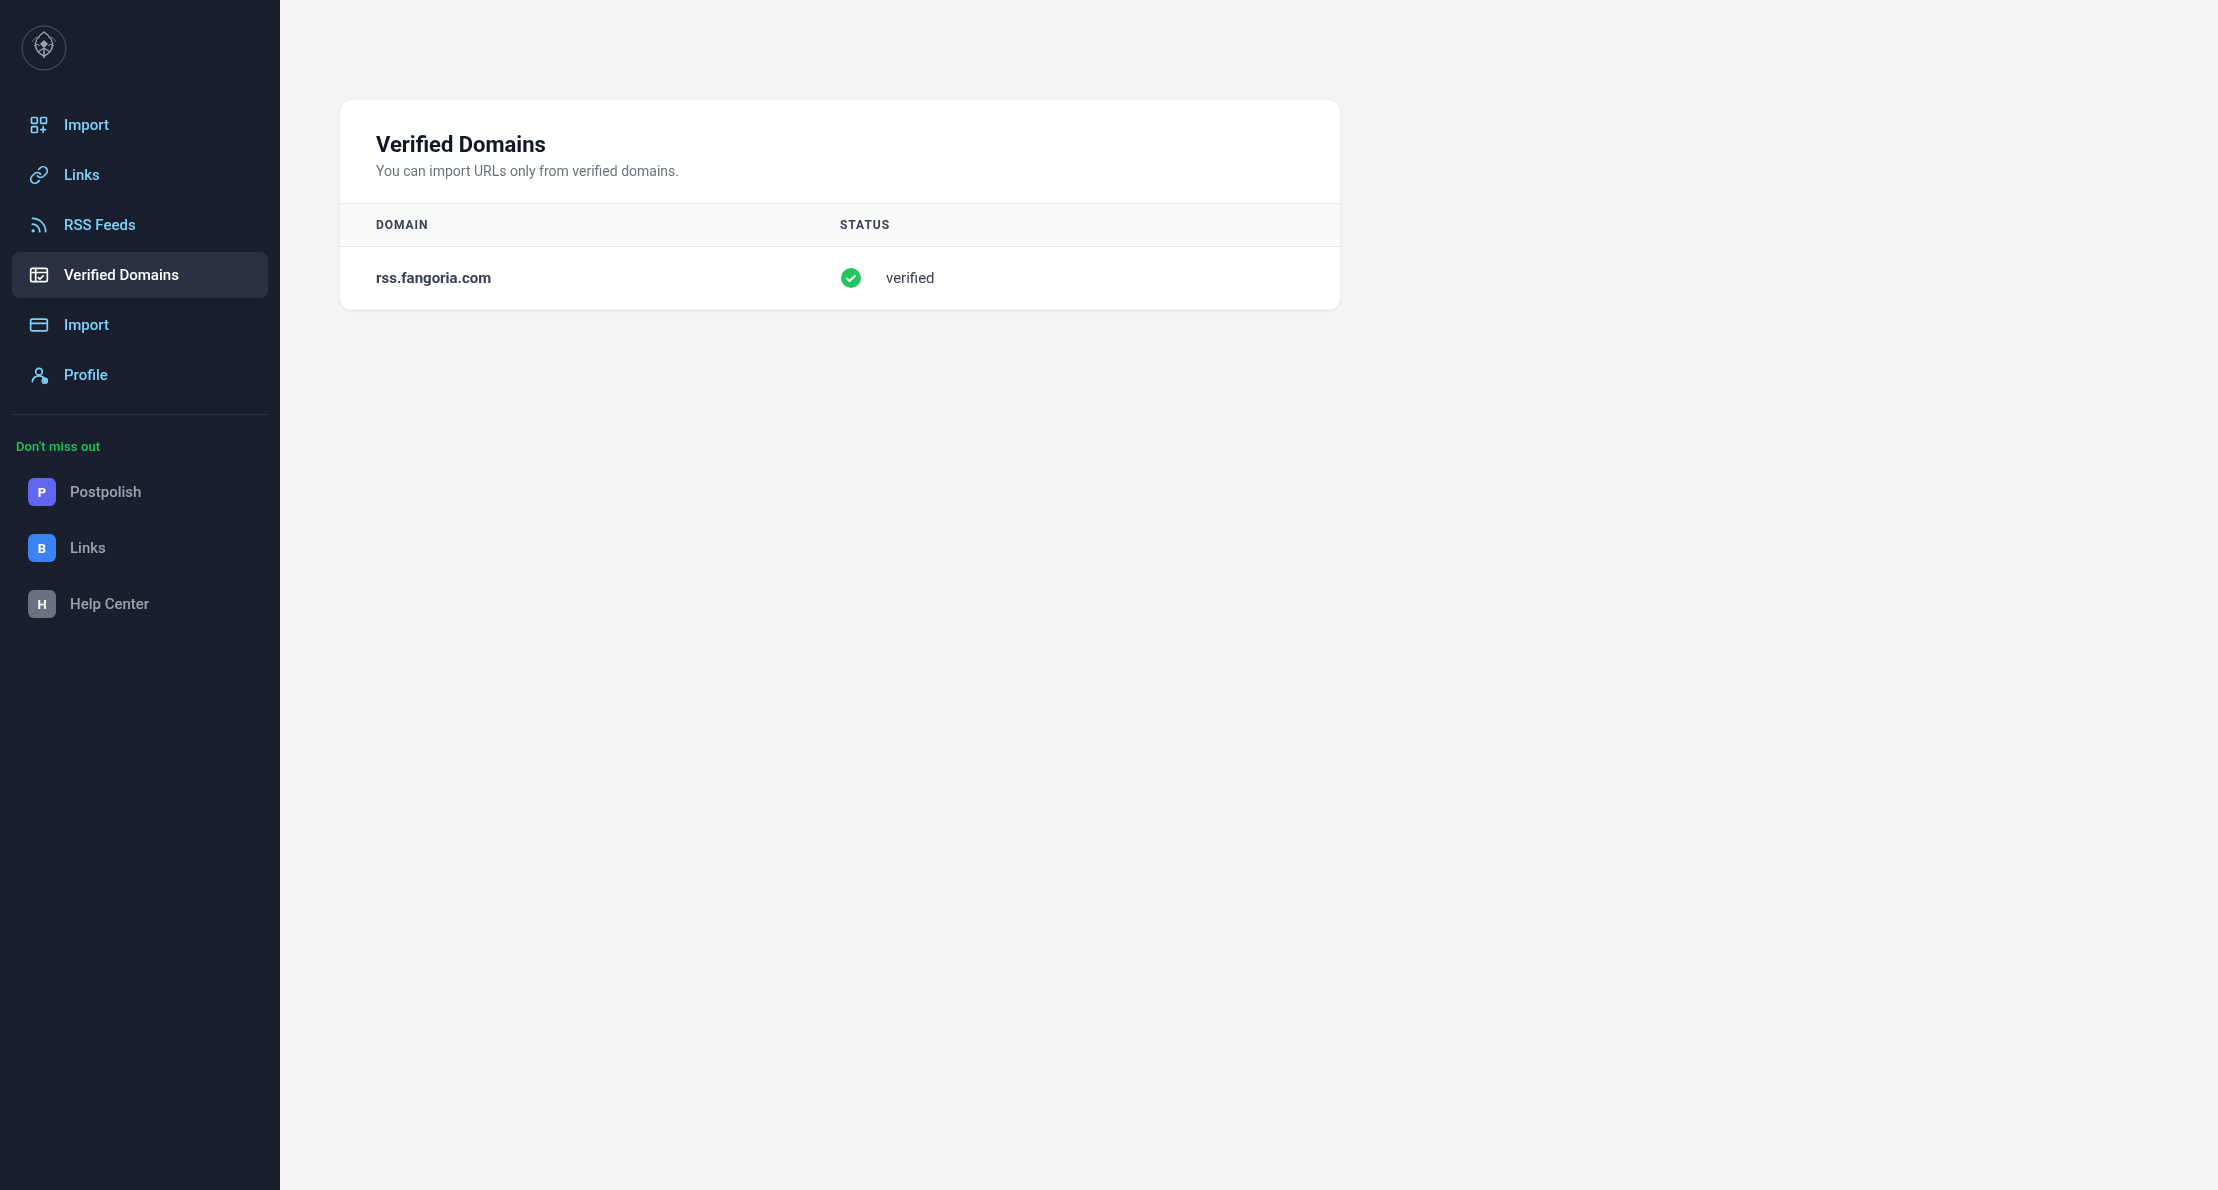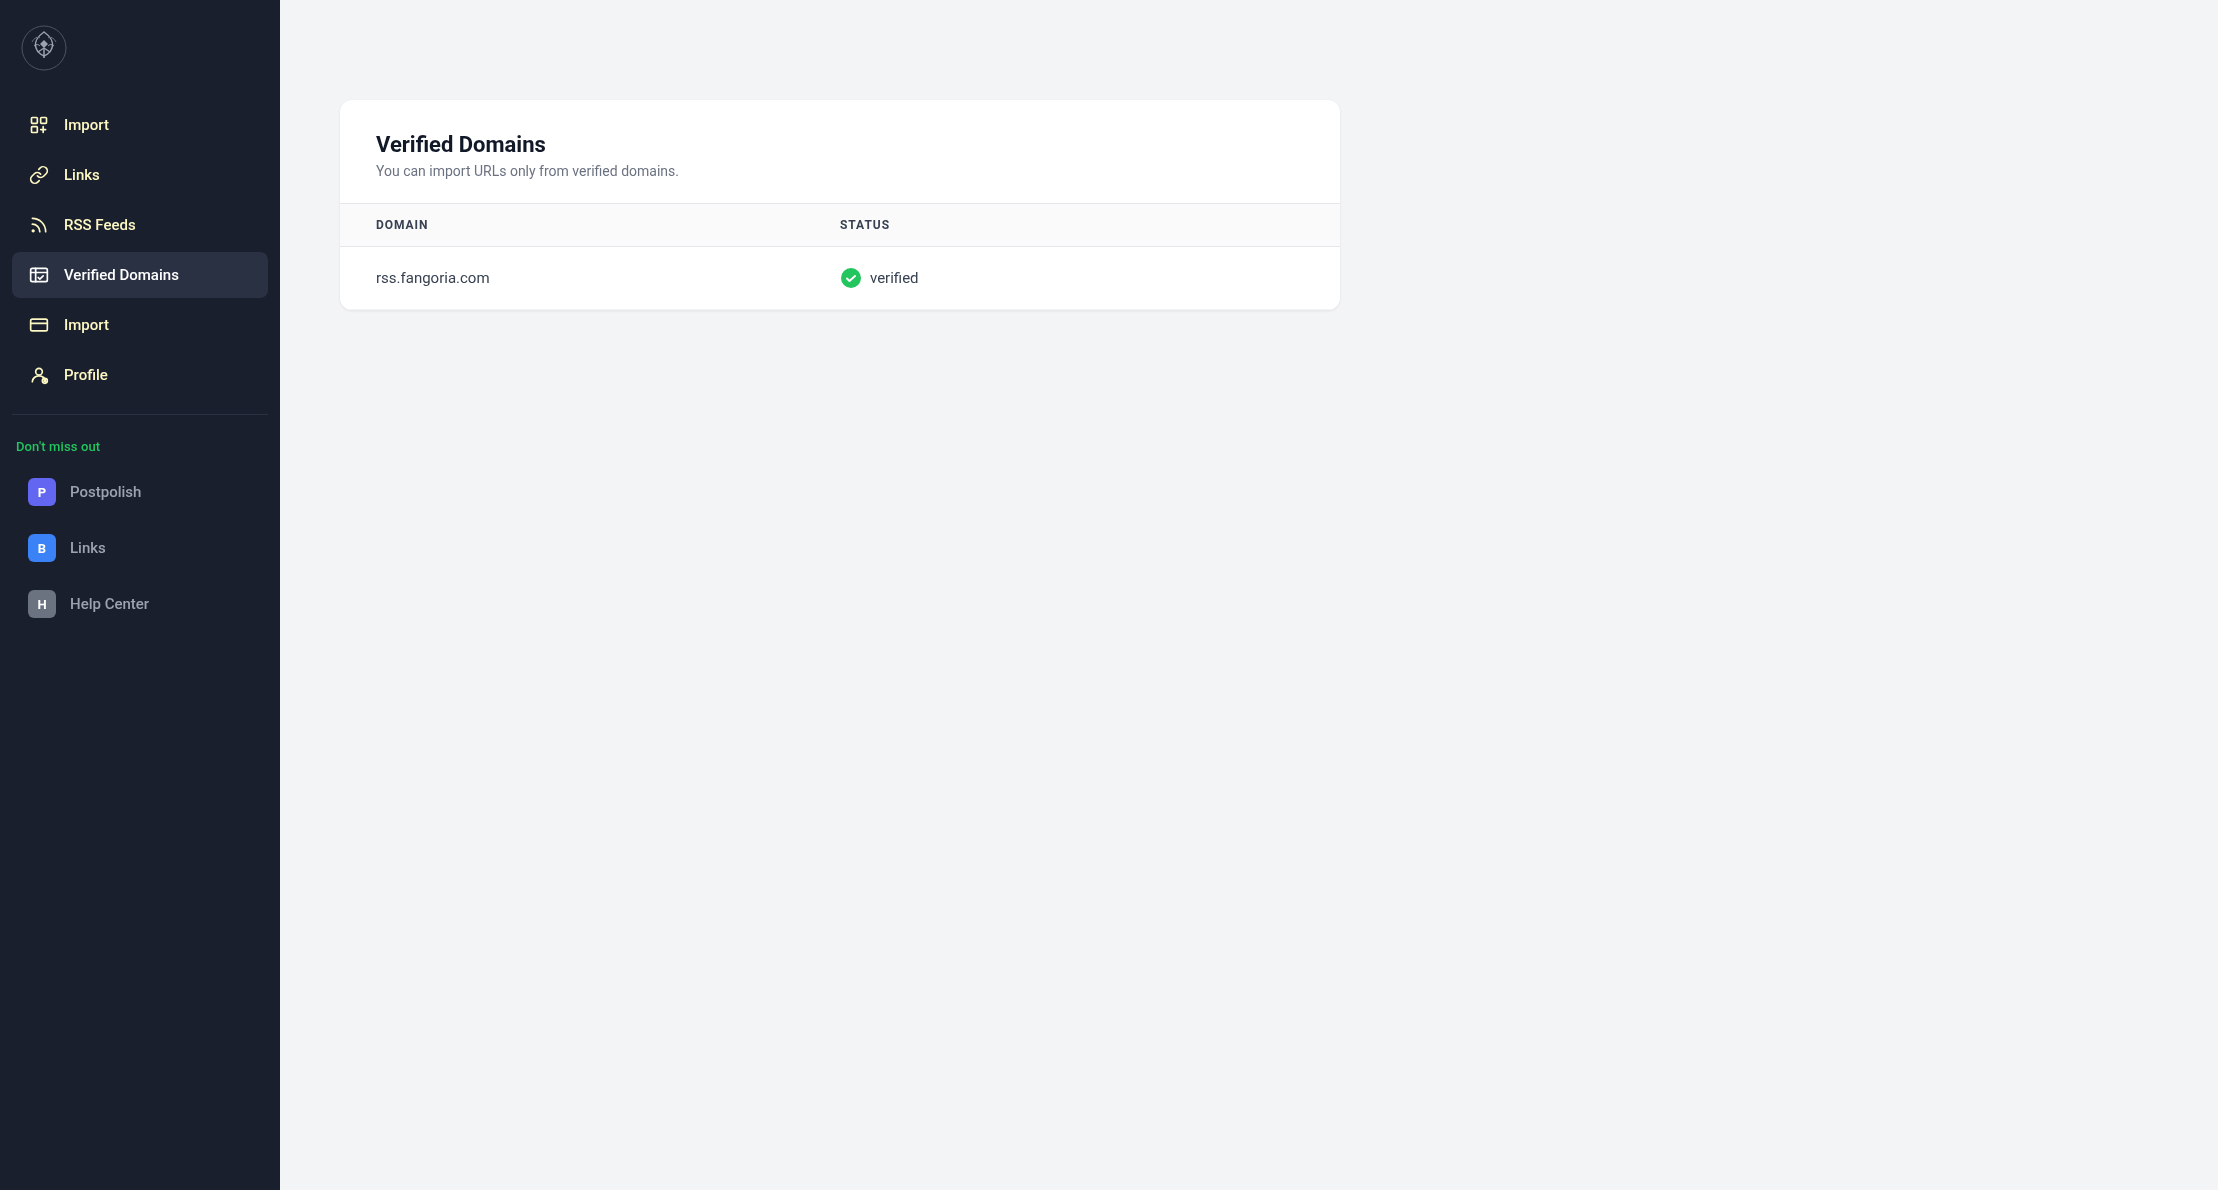--- a/index.html
+++ b/index.html
@@ -46,21 +46,21 @@
       gap: 4px;
     }
 
     .sidebar-item {
       display: flex;
       align-items: center;
       gap: 14px;
       padding: 12px 16px;
       border-radius: 8px;
       cursor: pointer;
-      color: #fef9c3;
+      color: #7dd3fc;
       font-size: 16px;
       font-weight: 500;
       text-decoration: none;
       transition: background 0.15s;
     }
 
     .sidebar-item.active {
       background: #2a3142;
       color: #ffffff;
     }
@@ -172,27 +172,27 @@
       display: grid;
       grid-template-columns: 1fr 1fr;
       padding: 20px 36px;
       border-bottom: 1px solid #f3f4f6;
       align-items: center;
     }
 
     .domain-cell {
       font-size: 15px;
       color: #374151;
-      font-weight: 400;
+      font-weight: 700;
     }
 
     .status-cell {
       display: flex;
       align-items: center;
-      gap: 8px;
+      gap: 24px;
       font-size: 15px;
       color: #374151;
     }
 
     .status-icon {
       width: 22px;
       height: 22px;
       display: flex;
       align-items: center;
       justify-content: center;

